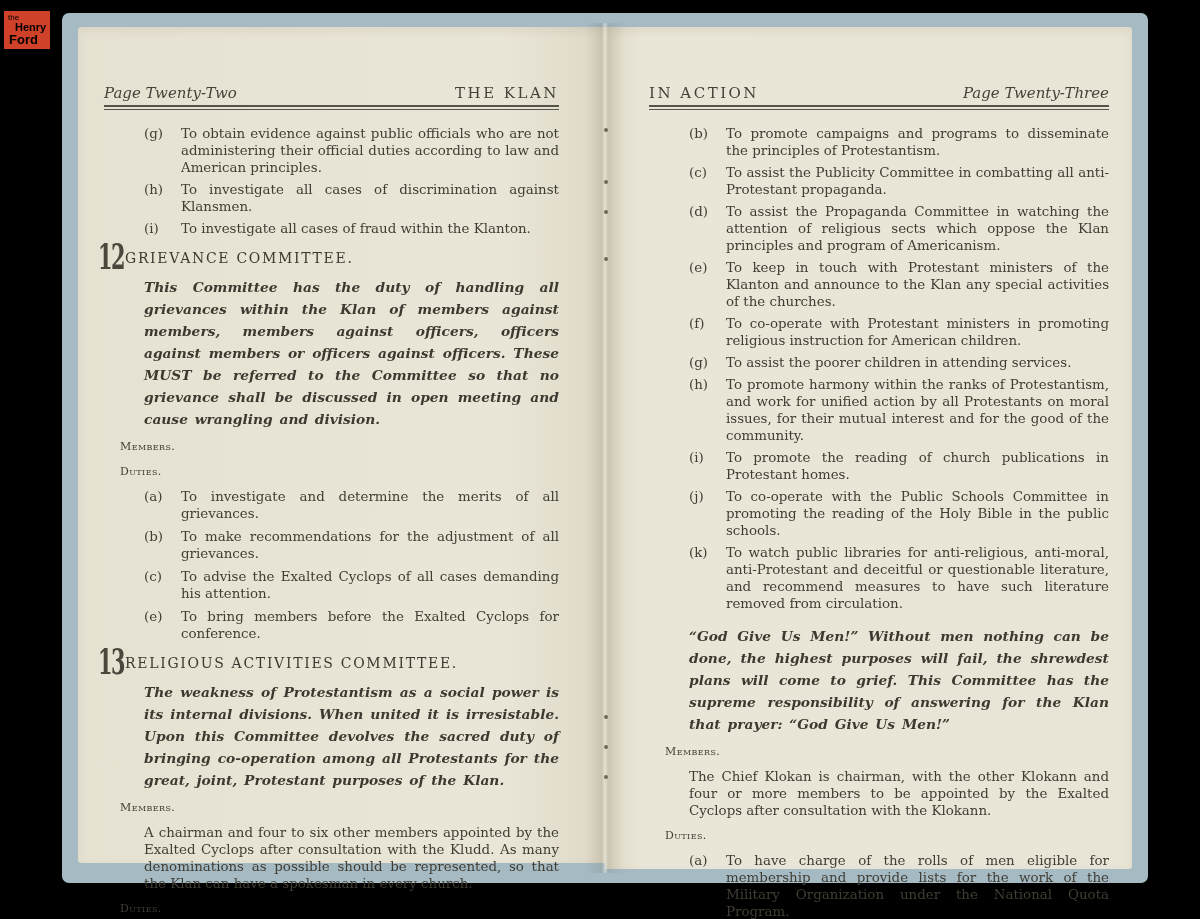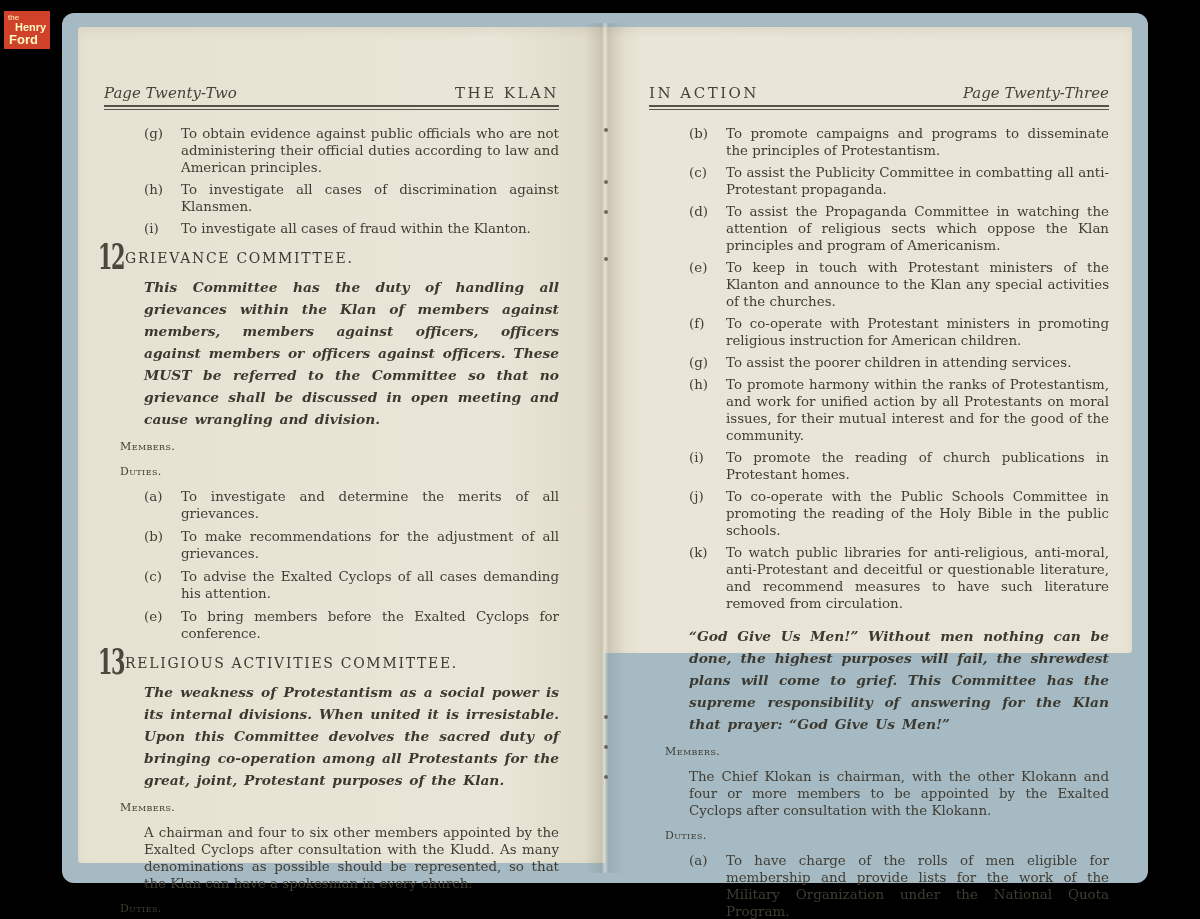--- a/index.html
+++ b/index.html
@@ -2,43 +2,43 @@
 <html><head>
 <meta charset="utf-8">
 <style>
   html,body{margin:0;padding:0;}
   body{
     width:1200px;height:919px;background:#000;overflow:hidden;
     font-family:"DejaVu Serif", serif;position:relative;
   }
   .logo{
     position:absolute;left:4px;top:11px;width:46px;height:38px;
-    background:#d04129;color:#fef9c3;z-index:5;
+    background:#d04129;color:#000000;z-index:5;
     font-family:"Liberation Sans", sans-serif;line-height:1;
     padding:3px 0 0 4px;box-sizing:border-box;
   }
   .logo .l1{display:block;font-size:8px;}
   .logo .l2{display:block;font-size:11px;font-weight:bold;margin-left:7px;}
   .logo .l3{display:block;font-size:13px;font-weight:bold;margin-left:1px;}
   .book{
     position:absolute;left:62px;top:13px;width:1086px;height:870px;
-    background:#a6bac4;border-radius:12px;
+    background:#a6bac4;border-radius:7px;
     box-shadow:0 0 22px rgba(0,0,0,.65);
   }
   .page{
     position:absolute;top:14px;color:#403d33;
   }
   .page-left{
     left:16px;width:527px;height:836px;
     background:linear-gradient(to right,#e6e2d2 0%,#eae6d7 80%,#ded9c8 99%);
     border-radius:3px 0 0 3px;
     box-shadow:inset 0 4px 8px rgba(120,110,80,.12);
   }
   .page-right{
-    left:543px;width:527px;height:626px;
+    left:543px;width:527px;height:842px;
     background:linear-gradient(to right,#dcd7c6 0%,#eae6d7 7%,#e9e5d6 100%);
     border-radius:0 3px 3px 0;
     box-shadow:inset 0 4px 8px rgba(120,110,80,.12);
   }
   .spine{
     position:absolute;left:523px;top:10px;width:40px;height:850px;
     background:linear-gradient(to right,rgba(0,0,0,0) 0%,rgba(90,80,55,.14) 42%,rgba(255,255,250,.35) 50%,rgba(90,80,55,.12) 58%,rgba(0,0,0,0) 100%);
     pointer-events:none;
   }
   .stitch{

